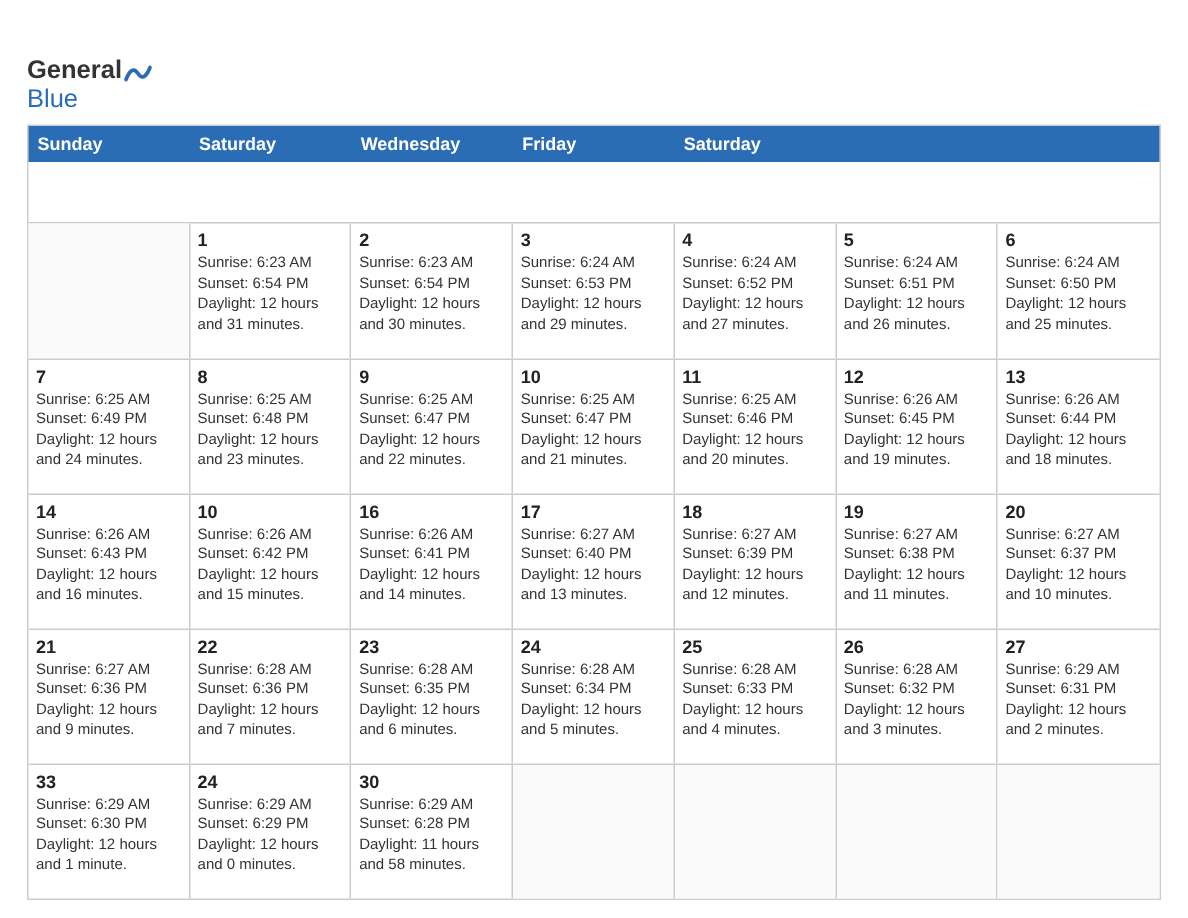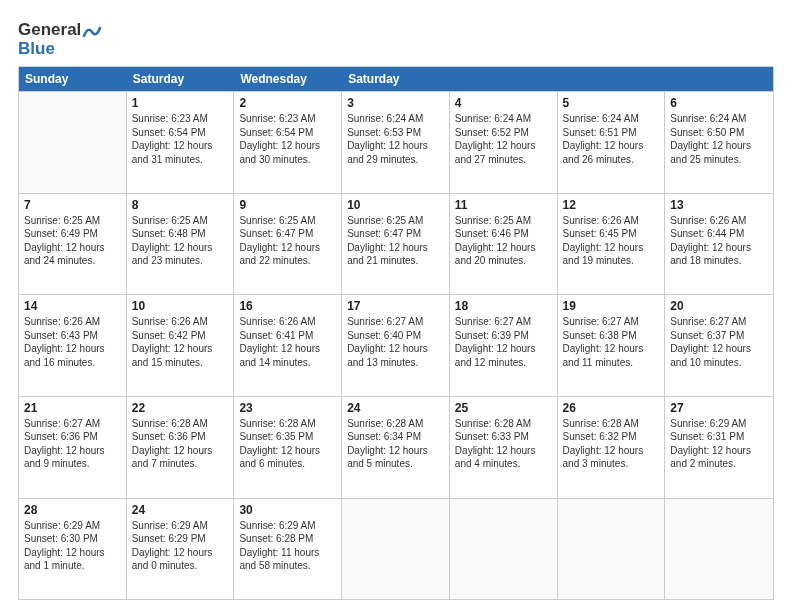--- a/index.html
+++ b/index.html
@@ -19,40 +19,41 @@
     }
     .header {
       display: flex;
       align-items: flex-start;
       justify-content: space-between;
       margin-bottom: 8px;
     }
     .logo {
       display: flex;
       align-items: center;
-      margin-top: 3px;
+      margin-top: 20px;
     }
     .title-block {
       text-align: right;
     }
     .month-title {
       font-size: 36px;
       font-weight: normal;
       color: #222;
       line-height: 1.1;
     }
     .subtitle {
       font-size: 15px;
       color: #444;
     }
     .calendar {
       flex: 1;
       display: flex;
       flex-direction: column;
       border: 1px solid #ccc;
+      gap: 40px;
     }
     .cal-header-row {
       display: grid;
       grid-template-columns: repeat(7, 1fr);
       background: #2a6db5;
     }
     .cal-header-cell {
       color: #fff;
       font-size: 12px;
       font-weight: bold;
@@ -98,35 +99,36 @@
 <body>
 
 <div class="page">
   <div class="header">
     <div class="logo">
   <div style="display:flex;align-items:center;">
     <div style="line-height:1.1;">
       <span style="font-size:17px;font-weight:bold;color:#333;">General</span><svg width="20" height="14" viewBox="0 0 20 14" style="vertical-align:middle;margin:0 1px;" xmlns="http://www.w3.org/2000/svg">
               <path d="M2,12 Q6,2 10,8 Q14,14 18,4" stroke="#2a6db5" stroke-width="2.5" fill="none" stroke-linecap="round"></path>
             </svg>
-      <br><span style="font-size:17px;font-weight:bold;color:#2a6db5;text-align:center;">Blue</span>
+      <br><span style="font-size:17px;font-weight:normal;color:#2a6db5;text-align:center;">Blue</span>
     </div>
   </div>
 </div>
     <div class="title-block">
       <div class="month-title"></div>
       <div class="subtitle"></div>
     </div>
   </div>
 
   <div class="calendar">
     <div class="cal-header-row">
     <div class="cal-header-cell">Sunday</div>
         <div class="cal-header-cell">Saturday</div>
         <div class="cal-header-cell">Wednesday</div>
+        <div class="cal-header-cell">Friday</div>
         <div class="cal-header-cell">Saturday</div>
       </div>
     <div class="cal-body">
     <div class="cal-row">
           <div class="cal-cell empty-cell"></div>
           <div class="cal-cell">
             <div class="day-number">1</div>
             <div class="cell-info" style="white-space: pre-line;">Sunrise: 6:23 AM
 Sunset: 6:54 PM
 Daylight: 12 hours
@@ -316,21 +318,21 @@
           <div class="cal-cell">
             <div class="day-number">27</div>
             <div class="cell-info" style="white-space: pre-line;">Sunrise: 6:29 AM
 Sunset: 6:31 PM
 Daylight: 12 hours
 and 2 minutes.</div>
           </div>
         </div>
         <div class="cal-row">
           <div class="cal-cell">
-            <div class="day-number">28</div>
+            <div class="day-number">33</div>
             <div class="cell-info" style="white-space: pre-line;">Sunrise: 6:29 AM
 Sunset: 6:30 PM
 Daylight: 12 hours
 and 1 minute.</div>
           </div>
           <div class="cal-cell">
             <div class="day-number">24</div>
             <div class="cell-info" style="white-space: pre-line;">Sunrise: 6:29 AM
 Sunset: 6:29 PM
 Daylight: 12 hours

